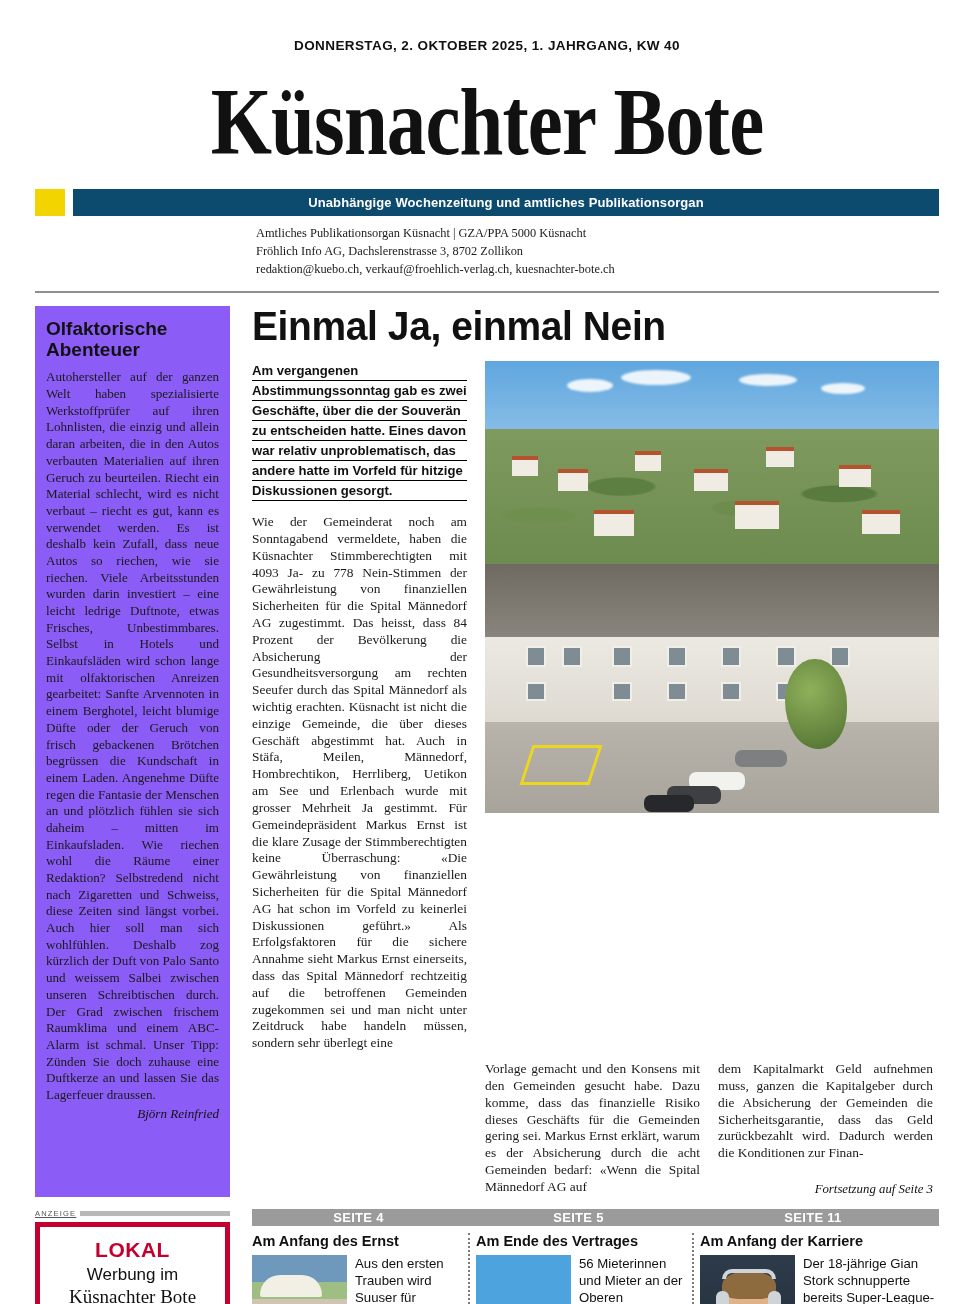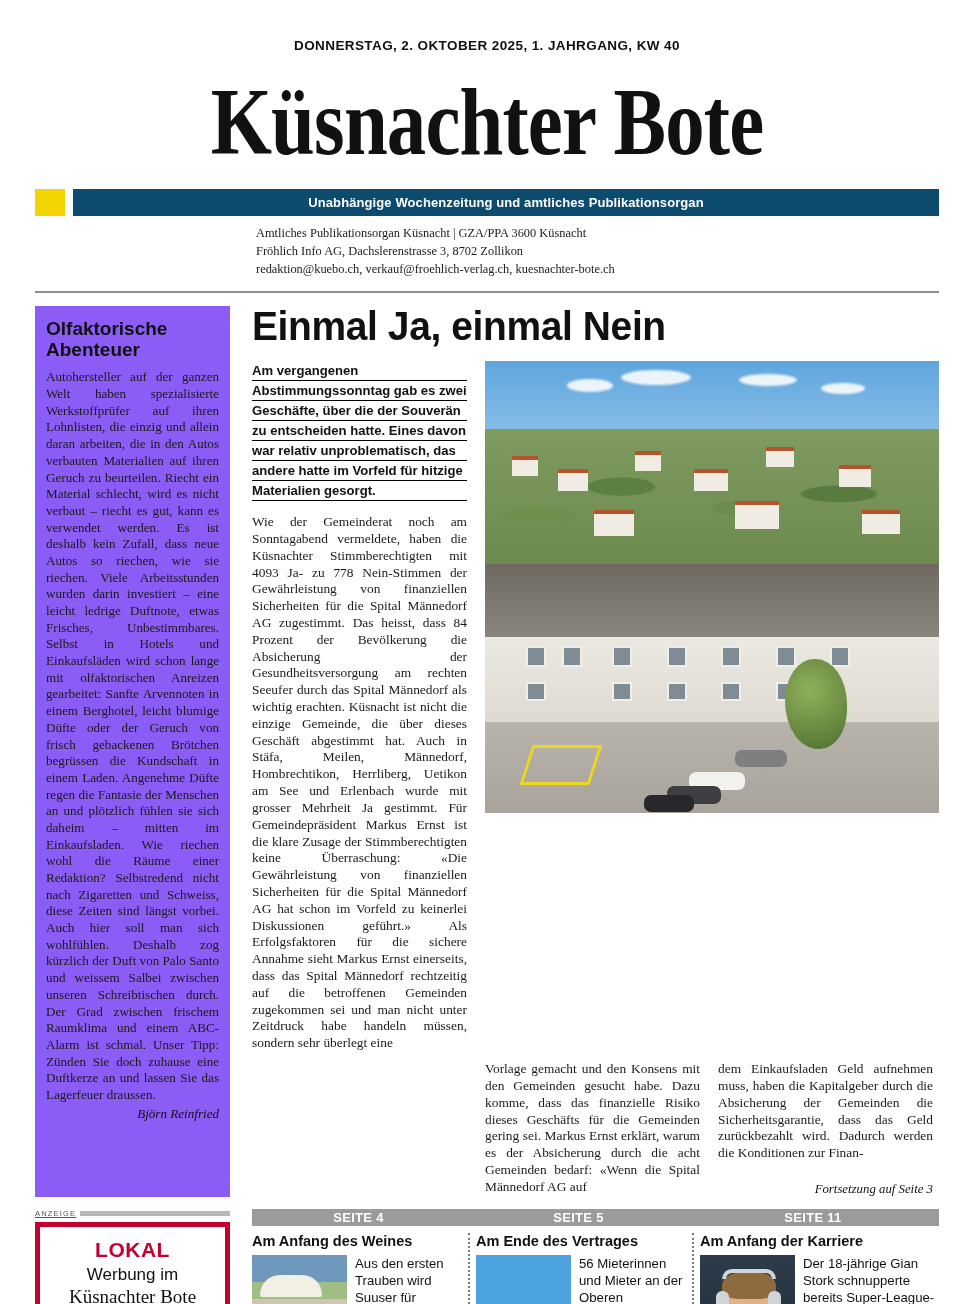--- a/index.html
+++ b/index.html
@@ -382,41 +382,41 @@
     <div class="dateline">DONNERSTAG, 2. OKTOBER 2025, 1. JAHRGANG, KW 40</div>
     <div class="masthead-title">Küsnachter Bote</div>
 
     <div class="banner-row">
       <div class="banner-square"></div>
       <div class="banner-gap"></div>
       <div class="banner-bar">Unabhängige Wochenzeitung und amtliches Publikationsorgan</div>
     </div>
 
     <div class="imprint">
-      <div>Amtliches Publikationsorgan Küsnacht | GZA/PPA 3600 Küsnacht</div>
+      <div>Amtliches Publikationsorgan Küsnacht | GZA/PPA 5000 Küsnacht</div>
       <div>Fröhlich Info AG, Dachslerenstrasse 3, 8702 Zollikon</div>
       <div>redaktion@kuebo.ch, verkauf@froehlich-verlag.ch, kuesnachter-bote.ch</div>
     </div>
     <div class="rule-thick"></div>
   </div>
 
   <div class="content">
 
     <div class="col-left">
       <h2>Olfaktorische Abenteuer</h2>
       <p>Autohersteller auf der ganzen Welt haben spezialisierte Werkstoffprüfer auf ihren Lohnlisten, die einzig und allein daran arbeiten, die in den Autos verbauten Materialien auf ihren Geruch zu beurteilen. Riecht ein Material schlecht, wird es nicht verbaut – riecht es gut, kann es verwendet werden. Es ist deshalb kein Zufall, dass neue Autos so riechen, wie sie riechen. Viele Arbeitsstunden wurden darin investiert – eine leicht ledrige Duftnote, etwas Frisches, Unbestimmbares. Selbst in Hotels und Einkaufsläden wird schon lange mit olfaktorischen Anreizen gearbeitet: Sanfte Arvennoten in einem Berghotel, leicht blumige Düfte oder der Geruch von frisch gebackenen Brötchen begrüssen die Kundschaft in einem Laden. Angenehme Düfte regen die Fantasie der Menschen an und plötzlich fühlen sie sich daheim – mitten im Einkaufsladen. Wie riechen wohl die Räume einer Redaktion? Selbstredend nicht nach Zigaretten und Schweiss, diese Zeiten sind längst vorbei. Auch hier soll man sich wohlfühlen. Deshalb zog kürzlich der Duft von Palo Santo und weissem Salbei zwischen unseren Schreibtischen durch. Der Grad zwischen frischem Raumklima und einem ABC-Alarm ist schmal. Unser Tipp: Zünden Sie doch zuhause eine Duftkerze an und lassen Sie das Lagerfeuer draussen.</p>
       <span class="byline">Björn Reinfried</span>
     </div>
 
     <div class="col-main">
       <h1 class="headline">Einmal Ja, einmal Nein</h1>
 
       <div class="main-row">
         <div class="lead-col">
-          <p class="lead">Am vergangenen Abstimmungssonntag gab es zwei Geschäfte, über die der Souverän zu entscheiden hatte. Eines davon war relativ unproblematisch, das andere hatte im Vorfeld für hitzige Materialien gesorgt.</p>
+          <p class="lead">Am vergangenen Abstimmungssonntag gab es zwei Geschäfte, über die der Souverän zu entscheiden hatte. Eines davon war relativ unproblematisch, das andere hatte im Vorfeld für hitzige Diskussionen gesorgt.</p>
           <p class="body-text">Wie der Gemeinderat noch am Sonntagabend vermeldete, haben die Küsnachter Stimmberechtigten mit 4093 Ja- zu 778 Nein-Stimmen der Gewährleistung von finanziellen Sicherheiten für die Spital Männedorf AG zugestimmt. Das heisst, dass 84 Prozent der Bevölkerung die Absicherung der Gesundheitsversorgung am rechten Seeufer durch das Spital Männedorf als wichtig erachten. Küsnacht ist nicht die einzige Gemeinde, die über dieses Geschäft abgestimmt hat. Auch in Stäfa, Meilen, Männedorf, Hombrechtikon, Herrliberg, Uetikon am See und Erlenbach wurde mit grosser Mehrheit Ja gestimmt. Für Gemeindepräsident Markus Ernst ist die klare Zusage der Stimmberechtigten keine Überraschung: «Die Gewährleistung von finanziellen Sicherheiten für die Spital Männedorf AG hat schon im Vorfeld zu keinerlei Diskussionen geführt.» Als Erfolgsfaktoren für die sichere Annahme sieht Markus Ernst einerseits, dass das Spital Männedorf rechtzeitig auf die betroffenen Gemeinden zugekommen sei und man nicht unter Zeitdruck habe handeln müssen, sondern sehr überlegt eine</p>
         </div>
 
         <div class="photo-col">
           <div class="photo">
             <div class="sky"></div>
             <div class="cloud" style="left:18%;top:4%;width:46px;height:13px;"></div>
             <div class="cloud" style="left:30%;top:2%;width:70px;height:15px;"></div>
             <div class="cloud" style="left:56%;top:3%;width:58px;height:12px;"></div>
             <div class="cloud" style="left:74%;top:5%;width:44px;height:11px;"></div>
@@ -454,21 +454,21 @@
           </div>
         </div>
       </div>
 
       <div class="below-photo">
         <div></div>
         <div>
           <p class="body-text">Vorlage gemacht und den Konsens mit den Gemeinden gesucht habe. Dazu komme, dass das finanzielle Risiko dieses Geschäfts für die Gemeinden gering sei. Markus Ernst erklärt, warum es der Absicherung durch die acht Gemeinden bedarf: «Wenn die Spital Männedorf AG auf</p>
         </div>
         <div>
-          <p class="body-text">dem Einkaufsladen Geld aufnehmen muss, haben die Kapitalgeber durch die Absicherung der Gemeinden die Sicherheitsgarantie, dass das Geld zurückbezahlt wird. Dadurch werden die Konditionen zur Finan-</p>
+          <p class="body-text">dem Kapitalmarkt Geld aufnehmen muss, ganzen die Kapitalgeber durch die Absicherung der Gemeinden die Sicherheitsgarantie, dass das Geld zurückbezahlt wird. Dadurch werden die Konditionen zur Finan-</p>
           <div class="cont-note">Fortsetzung auf Seite 3</div>
         </div>
       </div>
     </div>
   </div>
 
   <div class="bottom">
 
     <div class="ad-col">
       <div class="anzeige-row">
@@ -486,21 +486,21 @@
     <div class="teasers">
       <div class="seite-bar">
         <span class="s1">SEITE 4</span>
         <span class="s2">SEITE 5</span>
         <span class="s3">SEITE 11</span>
       </div>
 
       <div class="teaser-row">
 
         <div class="teaser">
-          <h3>Am Anfang des Weines</h3>
+          <h3>Am Anfang des Ernst</h3>
           <div class="teaser-body">
             <div class="thumb t1">
               <div class="umbrella"></div>
 
             </div>
             <p>Aus den ersten Trauben wird Suuser für «Goofe, Wiiber und Mannen». Er wurde am Suuserfest der Winzer Diederiks ausgeschenkt.</p>
           </div>
         </div>
 
         <div class="teaser">

